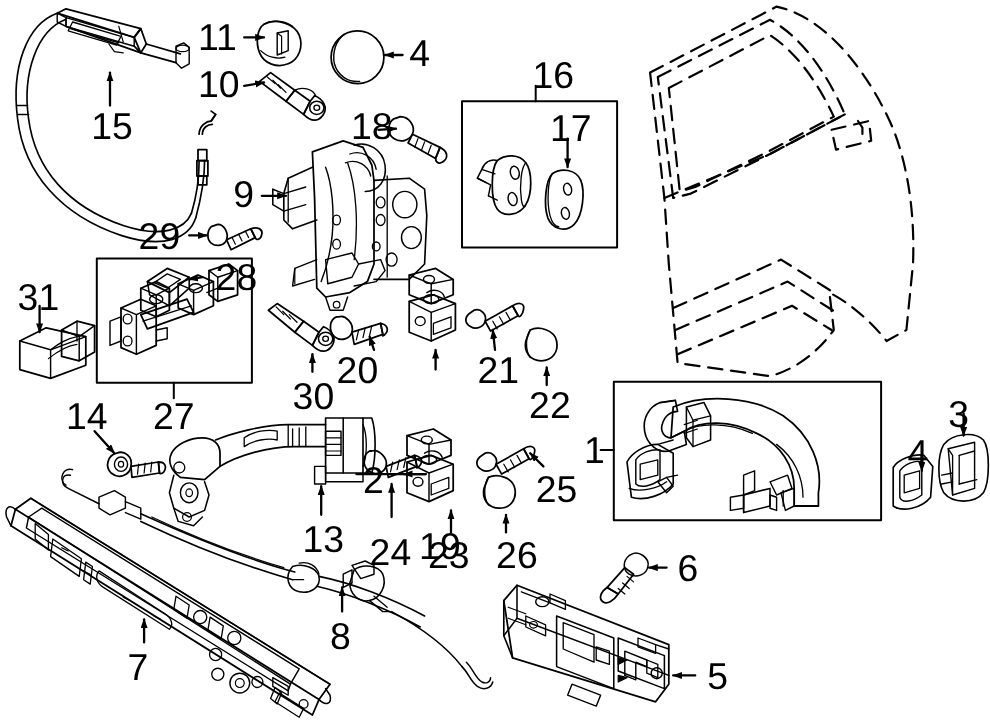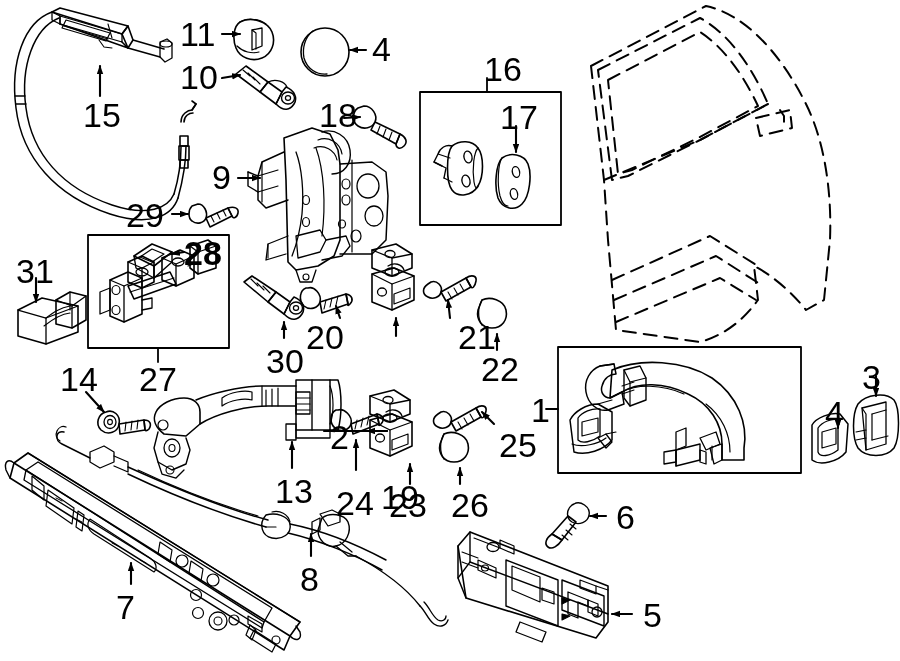--- a/index.html
+++ b/index.html
@@ -694,25 +694,25 @@
   <div class="callout" style="left:180px;top:17px;">11</div>
   <div class="callout" style="left:372px;top:32px;">4</div>
   <div class="callout" style="left:275px;top:474px;">13</div>
   <div class="callout" style="left:60px;top:362px;">14</div>
   <div class="callout" style="left:83px;top:98px;">15</div>
   <div class="callout" style="left:484px;top:52px;">16</div>
   <div class="callout" style="left:500px;top:100px;">17</div>
   <div class="callout" style="left:319px;top:98px;">18</div>
   <div class="callout" style="left:381px;top:480px;">19</div>
   <div class="callout" style="left:306px;top:320px;">20</div>
-  <div class="callout" style="left:434px;top:320px;margin-left:24px;">21</div>
+  <div class="callout" style="left:434px;top:320px;">21</div>
   <div class="callout" style="left:481px;top:352px;">22</div>
   <div class="callout" style="left:389px;top:488px;">23</div>
   <div class="callout" style="left:336px;top:472px;margin-top:14px;">24</div>
-  <div class="callout" style="left:499px;top:428px;text-align:center;">25</div>
+  <div class="callout" style="left:487px;top:428px;text-align:center;">25</div>
   <div class="callout" style="left:451px;top:488px;text-align:right;">26</div>
   <div class="callout" style="left:139px;top:362px;">27</div>
-  <div class="callout" style="left:184px;top:236px;font-weight:bold;">28</div>
+  <div class="callout" style="left:196px;top:236px;">28</div>
   <div class="callout" style="left:126px;top:198px;">29</div>
   <div class="callout" style="left:266px;top:344px;">30</div>
   <div class="callout" style="left:16px;top:254px;">31</div>
 
 </div>
 
 </body></html>

